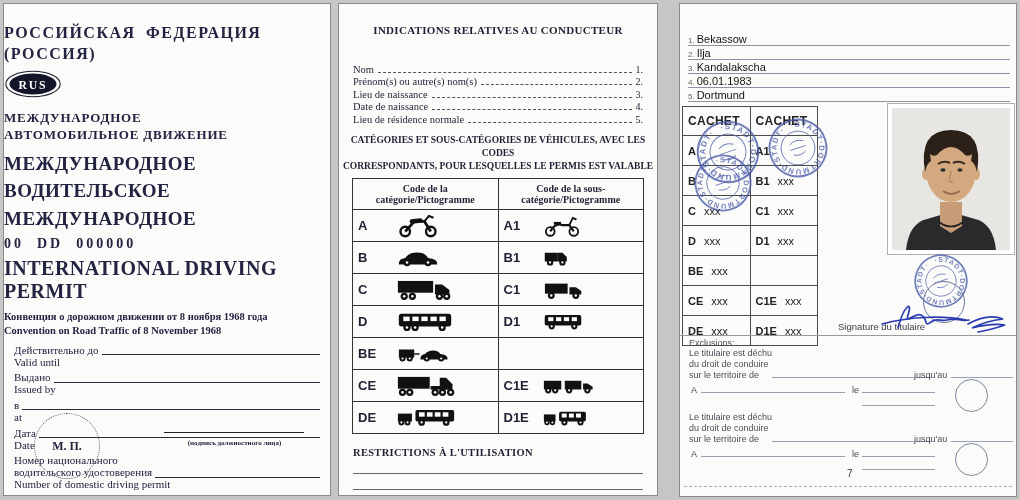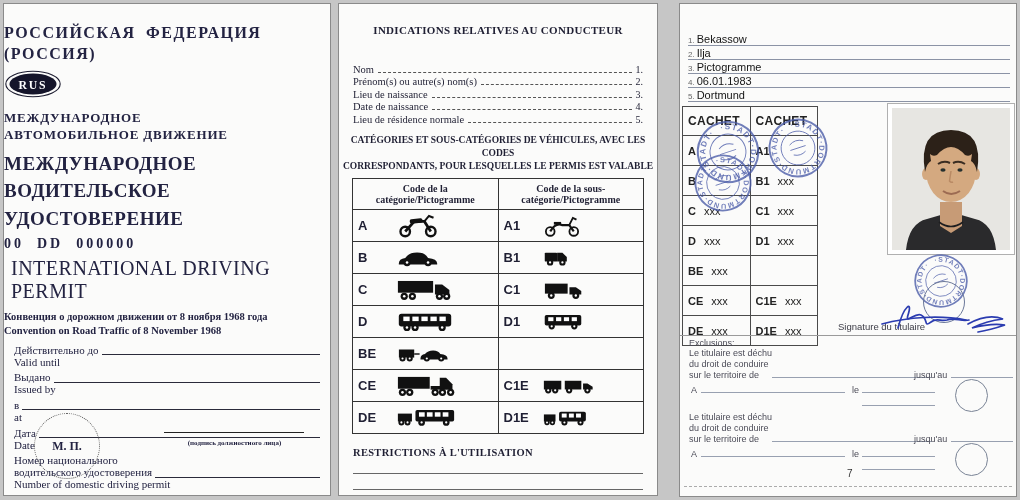--- a/index.html
+++ b/index.html
@@ -11,21 +11,21 @@
   #p3 { left:679px; top:3px; width:338px; height:494px; font-family:"Liberation Sans", sans-serif; color:#222; }
 
   
   .c { text-align:left; }
   .ttl1 { font-size:16px; font-weight:bold; letter-spacing:1.5px; word-spacing:5px; margin-top:20px; }
   .ttl1b { font-size:16px; font-weight:bold; letter-spacing:1.5px; margin-top:3px; }
   .badge { margin-top:7px; }
   .mvmt { font-size:13px; font-weight:bold; letter-spacing:0.8px; line-height:1.3; margin-top:8px; }
   .ttl2 { font-size:19px; font-weight:bold; letter-spacing:0.5px; line-height:1.45; margin-top:6px; }
   .permitnum { font-size:14px; font-weight:bold; letter-spacing:3px; margin-top:4px; white-space:pre; }
-  .ttl3 { font-size:20px; font-weight:normal; letter-spacing:0.5px; margin-top:5px;padding-left:7px; }
+  .ttl3 { font-size:20px; font-weight:bold; letter-spacing:0.5px; margin-top:5px; }
   .conv { font-size:10.5px; font-weight:bold; line-height:1.25; margin-top:7px; }
   .p1fields { margin:7px 10px 0; font-size:11px; }
   .frow { display:flex; align-items:center; }
   .frow .ln { flex:1; border-bottom:1.2px solid #2a2a3a; margin-left:3px; height:10px; }
   .fen { margin-bottom:3px; line-height:1.15; }
   .seal { position:absolute; left:30px; bottom:16px; width:64px; height:64px; border:1.6px dotted #555;
           border-radius:50%; display:flex; align-items:center; justify-content:center;
           font-weight:bold; font-size:12px; }
   .sigline { position:absolute; left:160px; width:140px; bottom:62px; border-top:1.5px solid #222; }
   .sigcap { position:absolute; left:138px; bottom:48px; width:185px; text-align:center; font-size:7px; font-weight:bold; }
@@ -90,21 +90,21 @@
       <ellipse cx="32" cy="15" rx="26" ry="11.5" fill="#15152a"></ellipse>
       <text x="32" y="20" text-anchor="middle" font-size="13" font-weight="bold" fill="#ffffff" letter-spacing="2">RUS</text>
     </svg>
   </div>
   <div class="c mvmt">
     <div>МЕЖДУНАРОДНОЕ</div>
     <div>АВТОМОБИЛЬНОЕ ДВИЖЕНИЕ</div>
   </div>
   <div class="c ttl2">
     <div>МЕЖДУНАРОДНОЕ</div>
-    <div>ВОДИТЕЛЬСКОЕ УДОСТОВЕРЕНИЕ</div>
+    <div>ВОДИТЕЛЬСКОЕ МЕЖДУНАРОДНОЕ</div>
   </div>
   <div class="c permitnum">00  DD  000000</div>
   <div class="c ttl3">INTERNATIONAL DRIVING PERMIT</div>
   <div class="c conv">
     <div>Конвенция о дорожном движении от 8 ноября 1968 года</div>
     <div>Convention on Road Traffic of 8 November 1968</div>
   </div>
 
   <div class="p1fields">
     <div class="frow">
@@ -424,21 +424,21 @@
     <div class="hrow">
         <span class="hnum">1.</span>
         <span class="hval">Bekassow</span>
       </div>
     <div class="hrow">
         <span class="hnum">2.</span>
         <span class="hval">Ilja</span>
       </div>
     <div class="hrow">
         <span class="hnum">3.</span>
-        <span class="hval">Pictogramme</span>
+        <span class="hval">Kandalakscha</span>
       </div>
     <div class="hrow">
         <span class="hnum">4.</span>
         <span class="hval">06.01.1983</span>
       </div>
     <div class="hrow">
         <span class="hnum">5.</span>
         <span class="hval">Dortmund</span>
       </div>
   </div>

